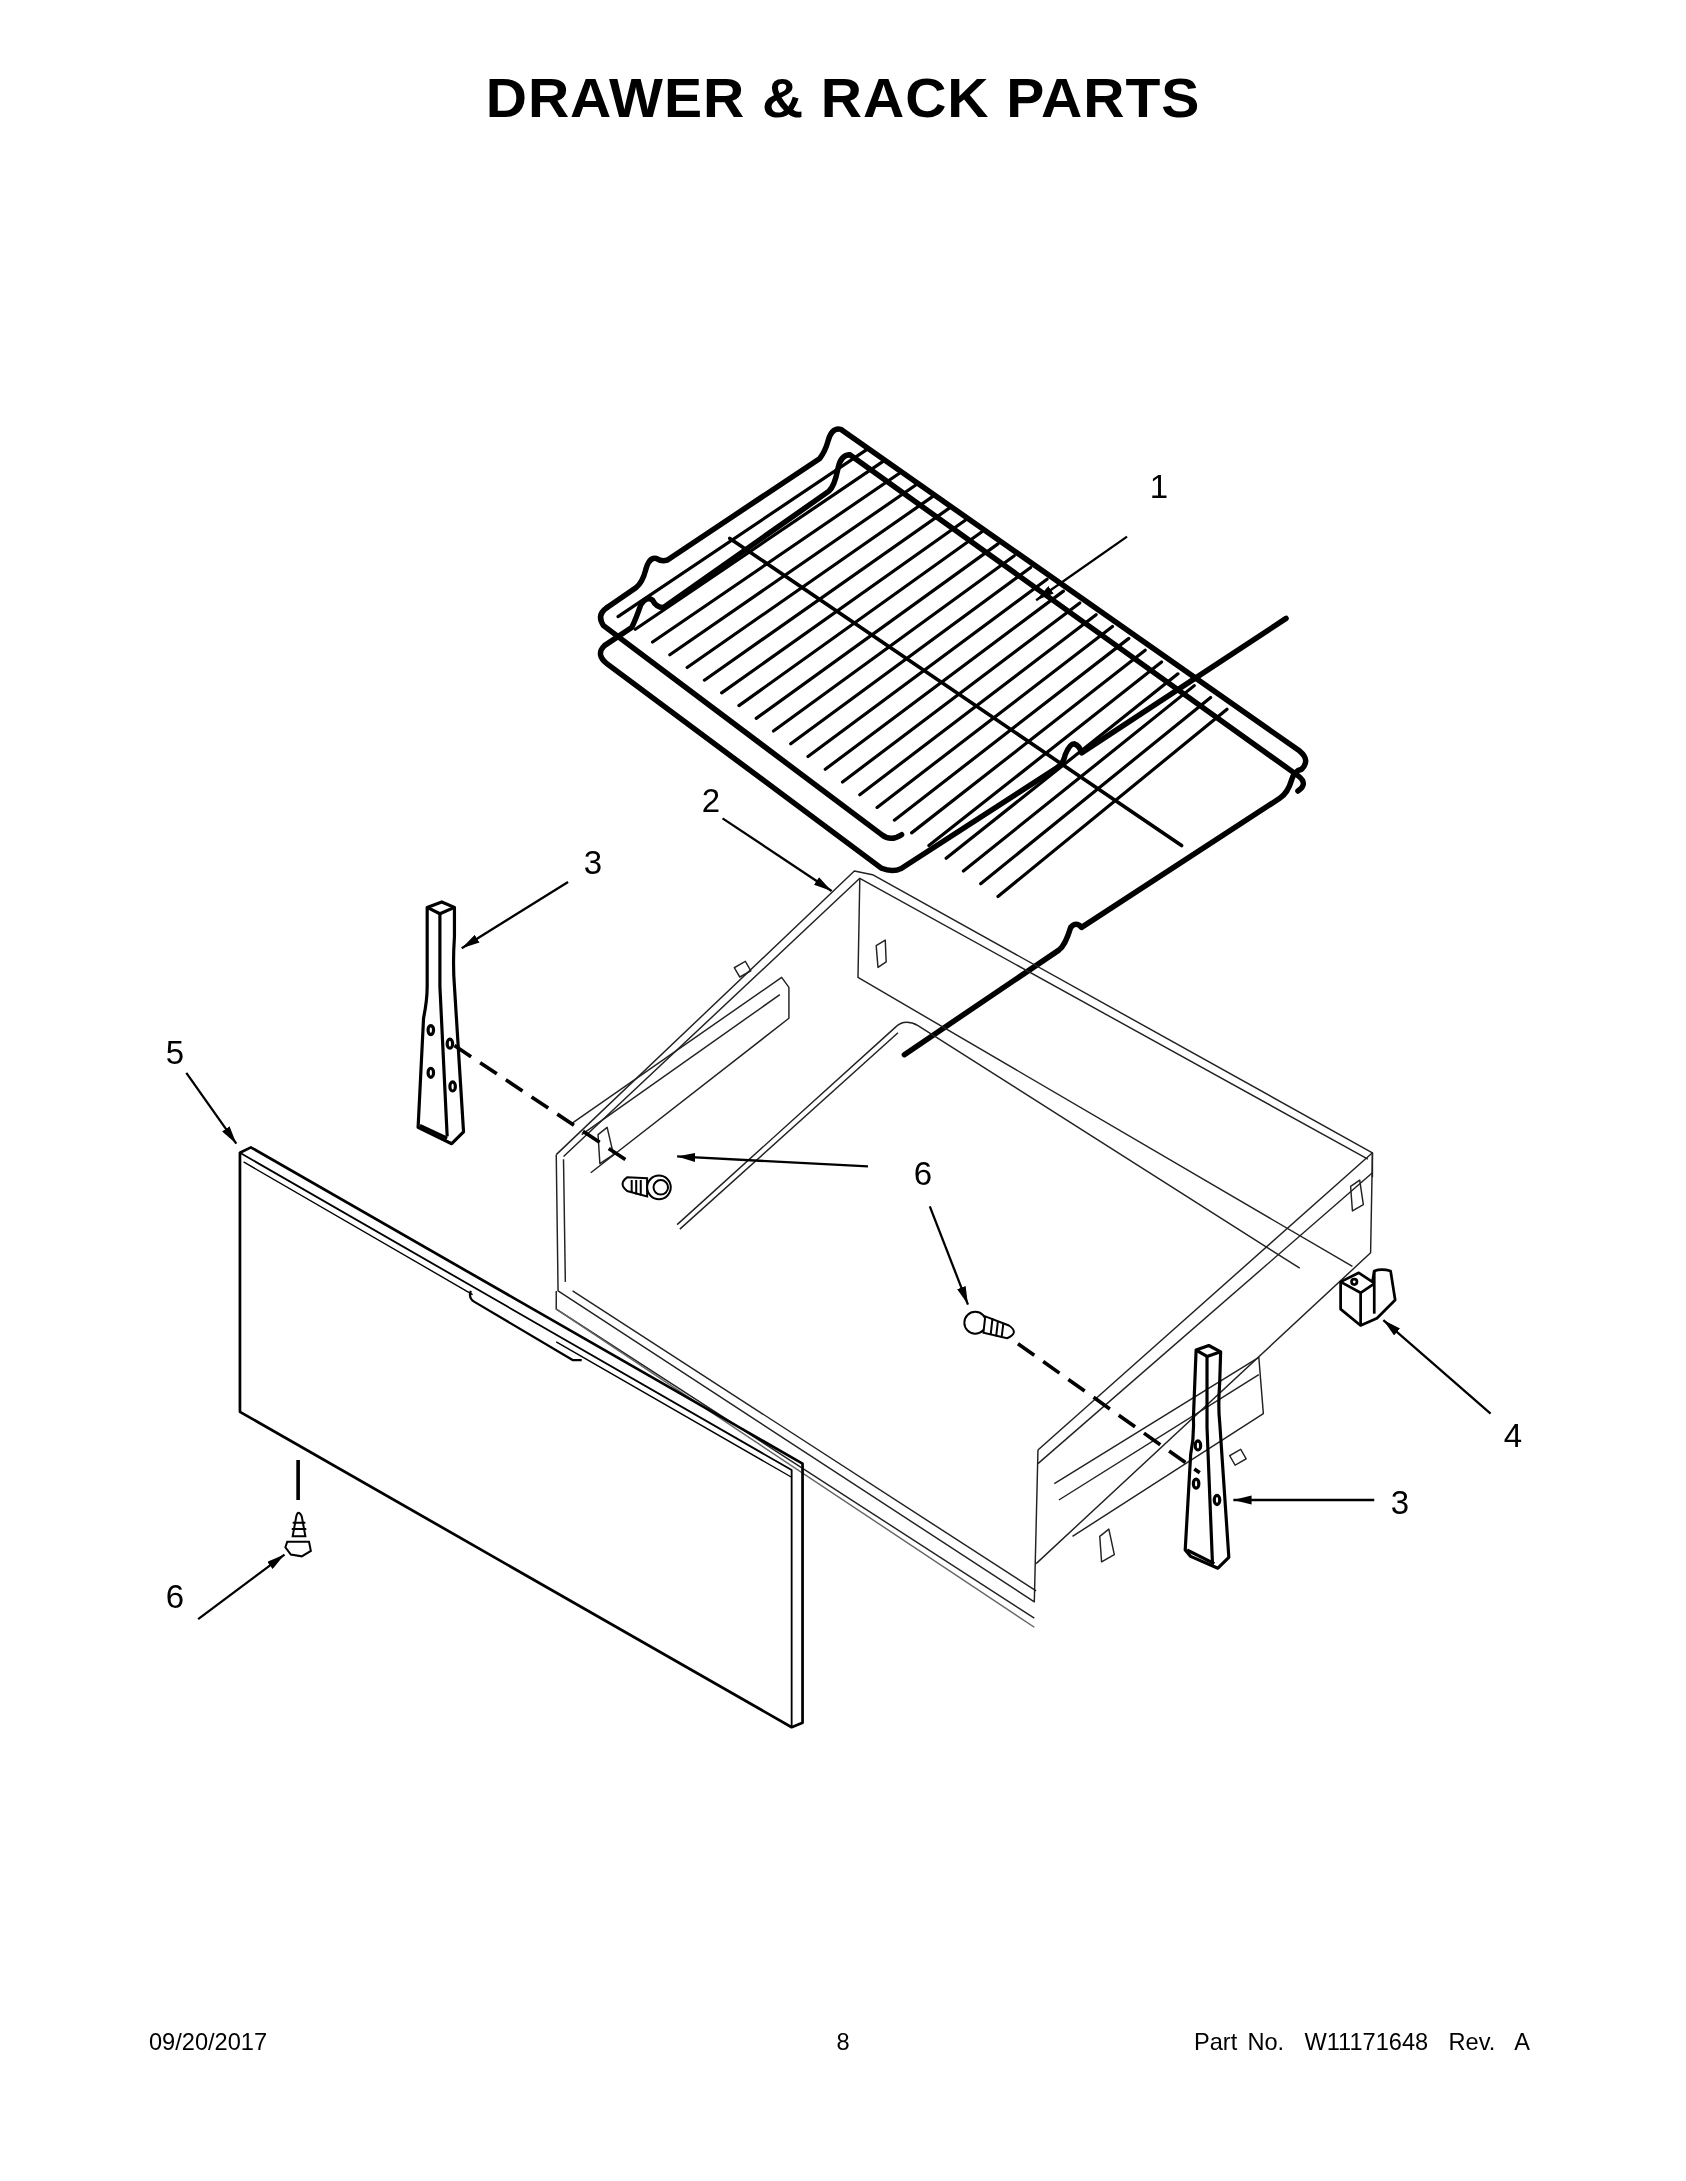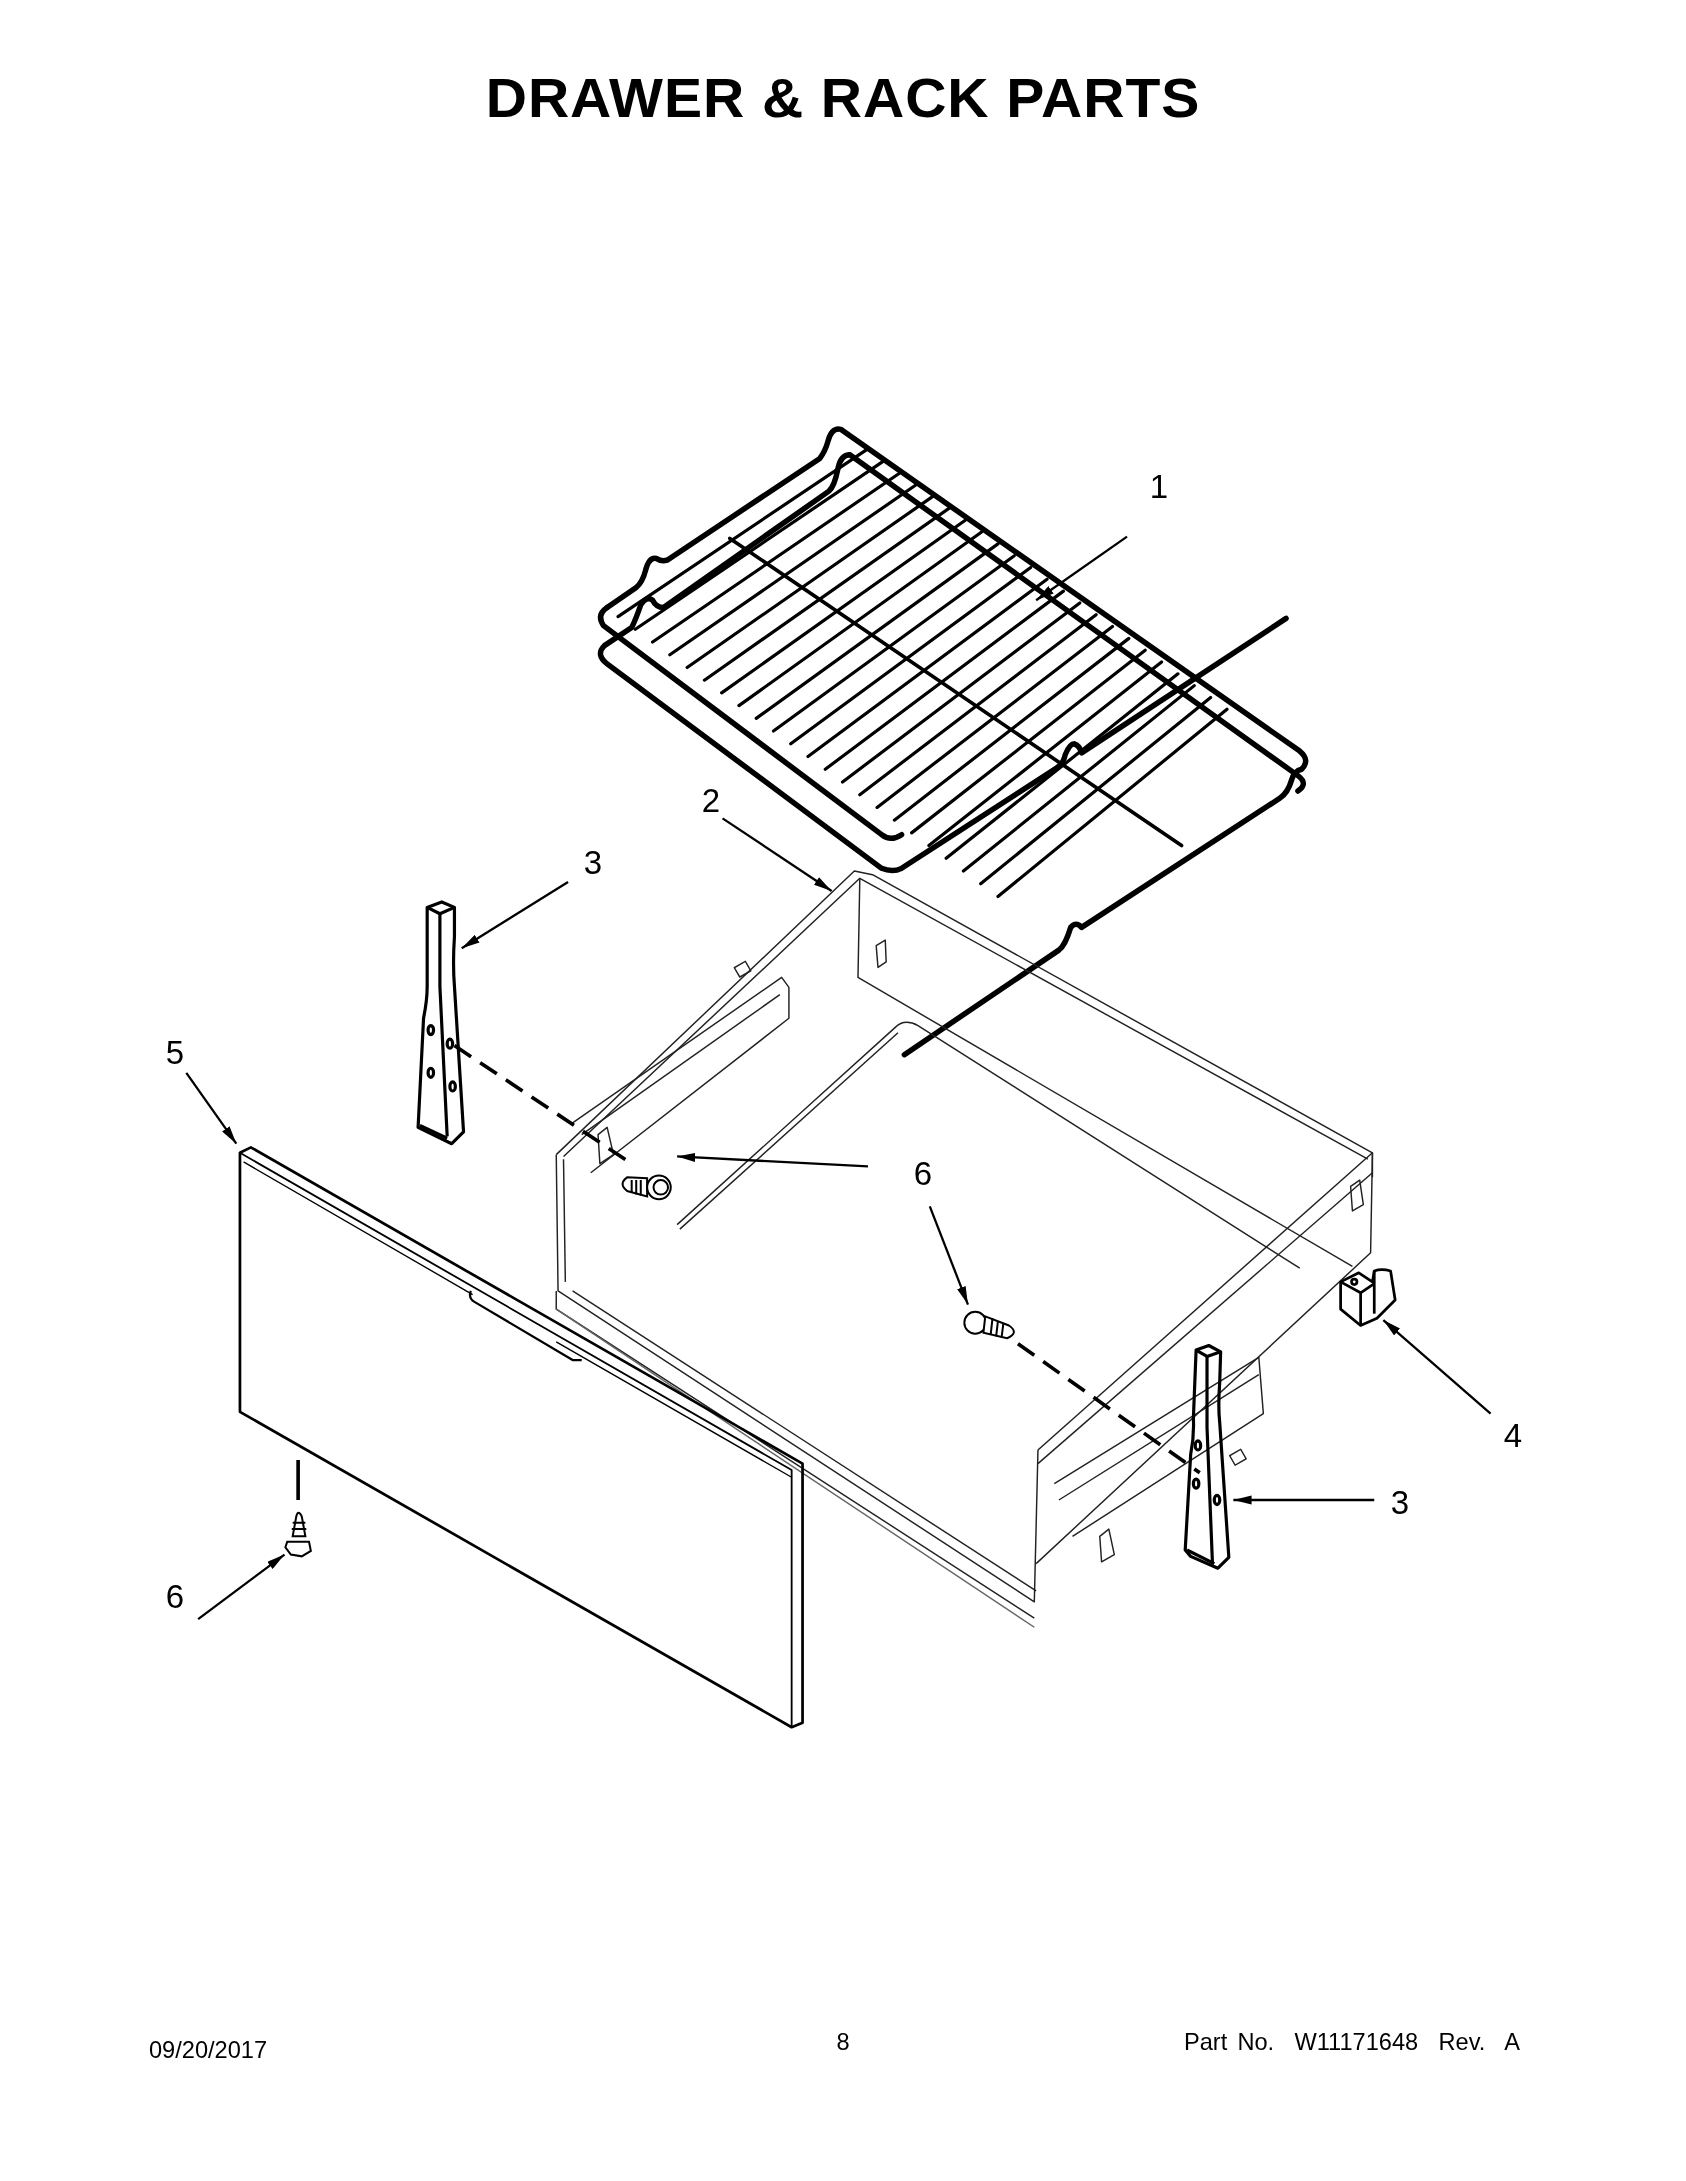--- a/index.html
+++ b/index.html
@@ -6,23 +6,23 @@
     body { width: 1686px; height: 2182px; position: relative; overflow: hidden;
            font-family: "Liberation Sans", sans-serif; color: #000; }
     .title { position: absolute; left: 0; width: 1686px; top: 65px; text-align: center;
              font-family: "Liberation Sans", sans-serif; font-weight: bold; font-size: 56px;
              letter-spacing: 0.9px; transform: scaleX(1.02); }
     svg.diagram { position: absolute; left: 0; top: 0; }
     .callout { position: absolute; font-size: 33px; line-height: 33px; transform: translate(-50%, -50%);
                font-family: "Liberation Sans", sans-serif; }
     .footer { position: absolute; top: 2029px; font-size: 23.6px; line-height: 27px;
               font-family: "Liberation Sans", sans-serif; }
-    .footer.left { left: 149px; margin-top: 8px; }
+    .footer.left { left: 149px; }
     .footer.center { left: 0; width: 1686px; text-align: center; }
-    .footer.right { right: 166px; word-spacing: 3.6px; }
+    .footer.right { right: 156px; word-spacing: 3.6px; }
   </style>
 </head>
 <body>
 
 <div class="title">DRAWER &amp; RACK PARTS</div>
 
 <svg class="diagram" width="1686" height="2182" viewBox="0 0 1855 2400" xmlns="http://www.w3.org/2000/svg">
   <defs>
     <marker id="arrow" viewBox="0 0 20 10" refX="20" refY="5" markerWidth="20" markerHeight="10" orient="auto" markerUnits="userSpaceOnUse">
       <path d="M0,0 L20,5 L0,10 Z" fill="#000"></path>

